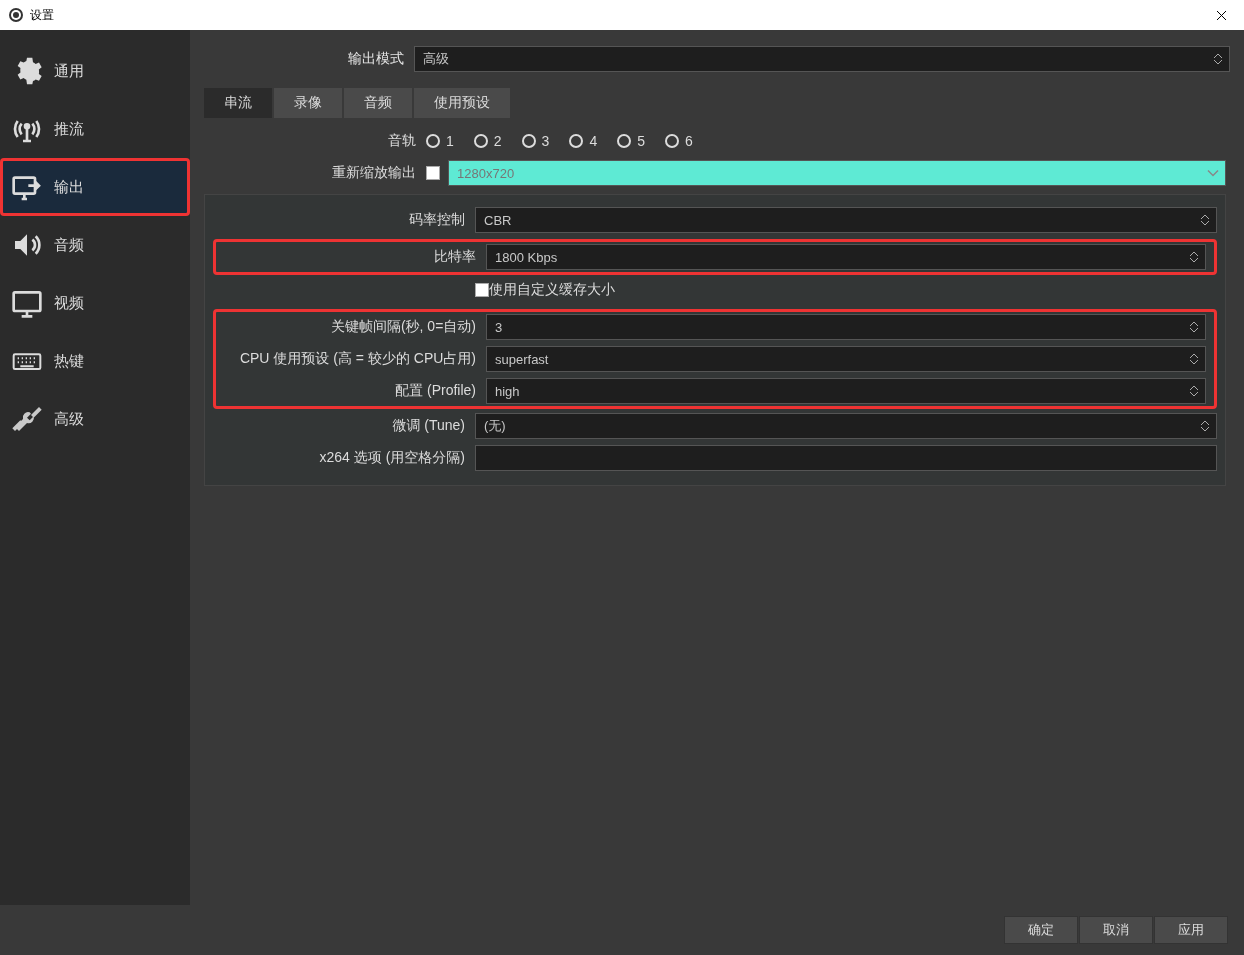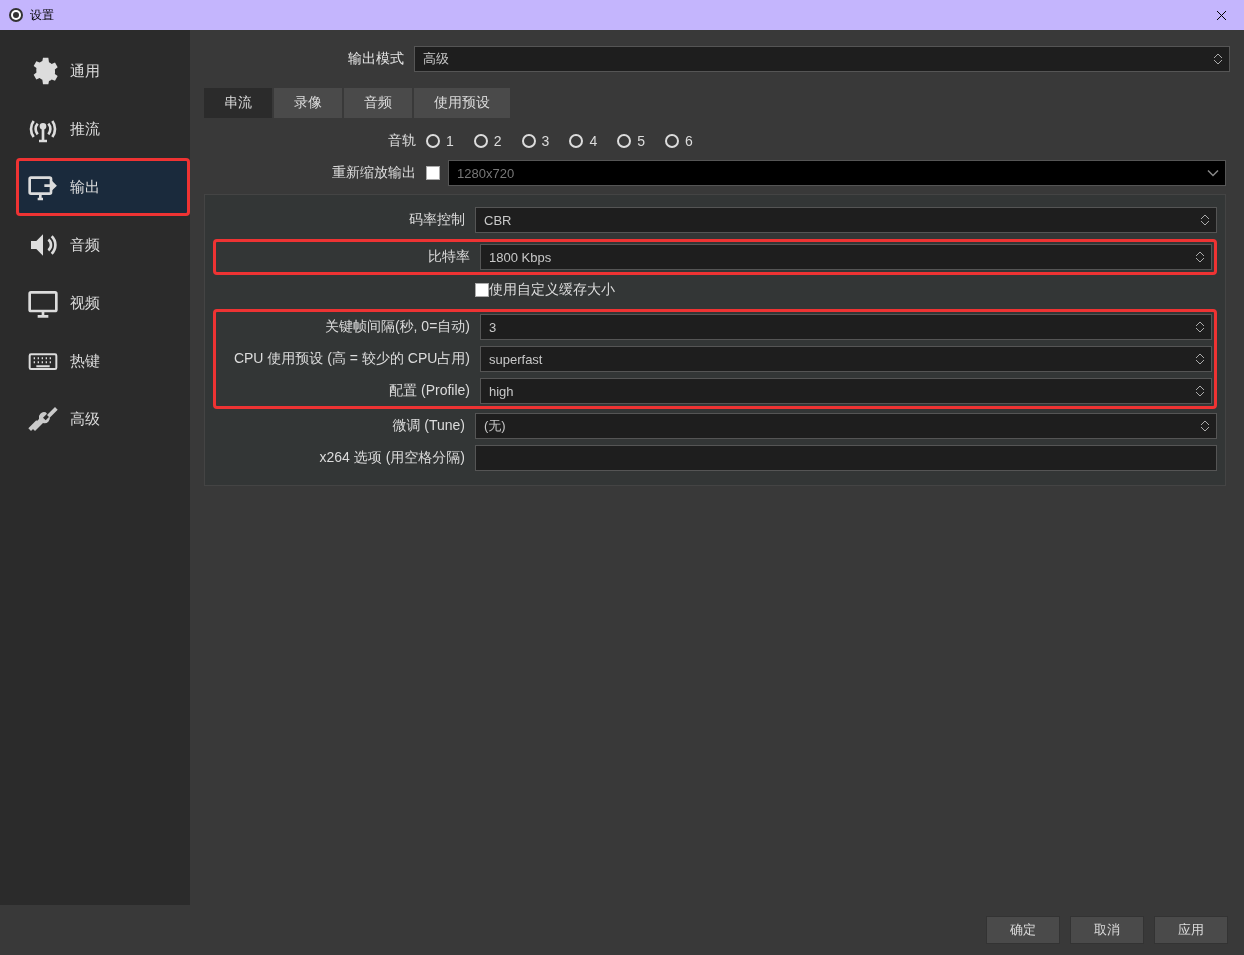--- a/index.html
+++ b/index.html
@@ -1,26 +1,26 @@
 <!DOCTYPE html>
 <html><head>
 <meta charset="utf-8">
 <style>
 * { box-sizing: border-box; margin: 0; padding: 0; font-family: "Microsoft YaHei", "SimSun", Arial, sans-serif; }
 body { background: #2b2b2b; width: 1244px; height: 955px; overflow: hidden; position: relative; }
 
-.titlebar { height: 30px; background: #c4b5fd; display: flex; align-items: center; padding: 0 8px; position: relative; }
+.titlebar { height: 30px; background: #ffffff; display: flex; align-items: center; padding: 0 8px; position: relative; }
 .titlebar .app-icon { width: 16px; height: 16px; margin-right: 6px; }
 .titlebar .title { font-size: 12px; color: #000; }
 .titlebar .close-btn { position: absolute; right: 0; top: 0; width: 46px; height: 30px; display: flex; align-items: center; justify-content: center; font-size: 14px; color: #000; cursor: pointer; }
 
 .window-body { display: flex; height: calc(100% - 30px - 50px); background: #2b2b2b; }
 
 .sidebar { width: 190px; background: #2b2b2b; padding-top: 12px; flex-shrink: 0; }
-.sidebar-item { height: 58px; display: flex; align-items: center; padding-left: 5px; color: #dcdcdc; font-size: 15px; cursor: pointer; border: 3px solid transparent; margin-left: 16px; }
+.sidebar-item { height: 58px; display: flex; align-items: center; padding-left: 5px; color: #dcdcdc; font-size: 15px; cursor: pointer; border: 3px solid transparent; }
 .sidebar-item .icon { width: 38px; height: 38px; display: flex; align-items: center; justify-content: center; margin-right: 8px; flex-shrink: 0; }
 .sidebar-item.active { background: #1a2a3c; border: 3px solid #e33; border-radius: 4px; }
 
 .main { flex: 1; background: #393939; display: flex; flex-direction: column; padding: 16px 14px 0 14px; overflow: hidden; }
 
 .topbar { display: flex; align-items: center; margin-bottom: 16px; }
 .topbar .lbl { width: 420px; text-align: right; color: #e5e5e5; font-size: 14px; padding-right: 10px; }
 .topbar .select { flex: 1; }
 
 .tabs { display: flex; gap: 2px; margin-bottom: 10px; }
@@ -31,37 +31,37 @@
 
 .row { display: flex; align-items: center; margin-bottom: 6px; min-height: 26px; }
 .row .fl { width: 262px; text-align: right; color: #dcdcdc; font-size: 14px; padding-right: 10px; flex-shrink: 0; white-space: nowrap; }
 .row .fc { flex: 1; display: flex; align-items: center; }
 .row .center-label { color: #dcdcdc; font-size: 14px; }
 
 .select, .spinner, .textinput {
   height: 26px; background: #1e1e1e; border: 1px solid #555; color: #c8c8c8;
   font-size: 13px; padding: 0 8px; display: flex; align-items: center; position: relative; flex: 1;
 }
-.select.disabled, .spinner.disabled, .textinput.disabled { background: #000000; color: #777; }
+.select.disabled, .spinner.disabled, .textinput.disabled { background: #5eead4; color: #777; }
 .select .arrows, .spinner .arrows { position: absolute; right: 2px; top: 1px; bottom: 1px; width: 18px; display: flex; flex-direction: column; justify-content: center; align-items: center; }
 .select .arrows svg, .spinner .arrows svg { display: block; }
 .select .chev { position: absolute; right: 6px; top: 50%; transform: translateY(-50%); }
 .monof { font-family: "Consolas", monospace; }
 
 .radio-group { display: flex; gap: 20px; align-items: center; color: #dcdcdc; }
 .radio { display: flex; align-items: center; gap: 6px; font-size: 14px; }
 .radio-dot { width: 14px; height: 14px; border: 2px solid #dcdcdc; border-radius: 50%; display: flex; align-items: center; justify-content: center; }
 .radio.selected .radio-dot::after { content: ""; width: 0px; height: 0px; background: #dcdcdc; border-radius: 50%; }
 .checkbox { width: 14px; height: 14px; border: 1px solid #aaa; background: #fff; flex-shrink: 0; }
 
 .enc-box { border: 1px solid #444; background: #333636; padding: 12px 8px 8px 8px; margin-top: 8px; }
 
-.hl { border: 3px solid #e33; border-radius: 4px; padding: 2px 2px; margin: 2px 0; }
-
-.footer { height: 50px; background: #393939; display: flex; justify-content: flex-end; align-items: center; padding-right: 16px; gap: 10px; }
+.hl { border: 3px solid #e33; border-radius: 4px; padding: 2px 8px; margin: 2px 0; }
+
+.footer { height: 50px; background: #393939; display: flex; justify-content: flex-end; align-items: center; padding-right: 16px; gap: 1px; }
 .btn { min-width: 74px; height: 28px; background: #4a4a4a; color: #dcdcdc; font-size: 13px; border: 1px solid #333; display: flex; align-items: center; justify-content: center; cursor: pointer; }
 </style>
 </head>
 <body>
 
 <div class="titlebar">
   <span class="app-icon">
     <svg width="16" height="16" viewBox="0 0 16 16">
         <circle cx="8" cy="8" r="7" fill="#333"></circle>
         <circle cx="8" cy="8" r="5" fill="#fff"></circle>

